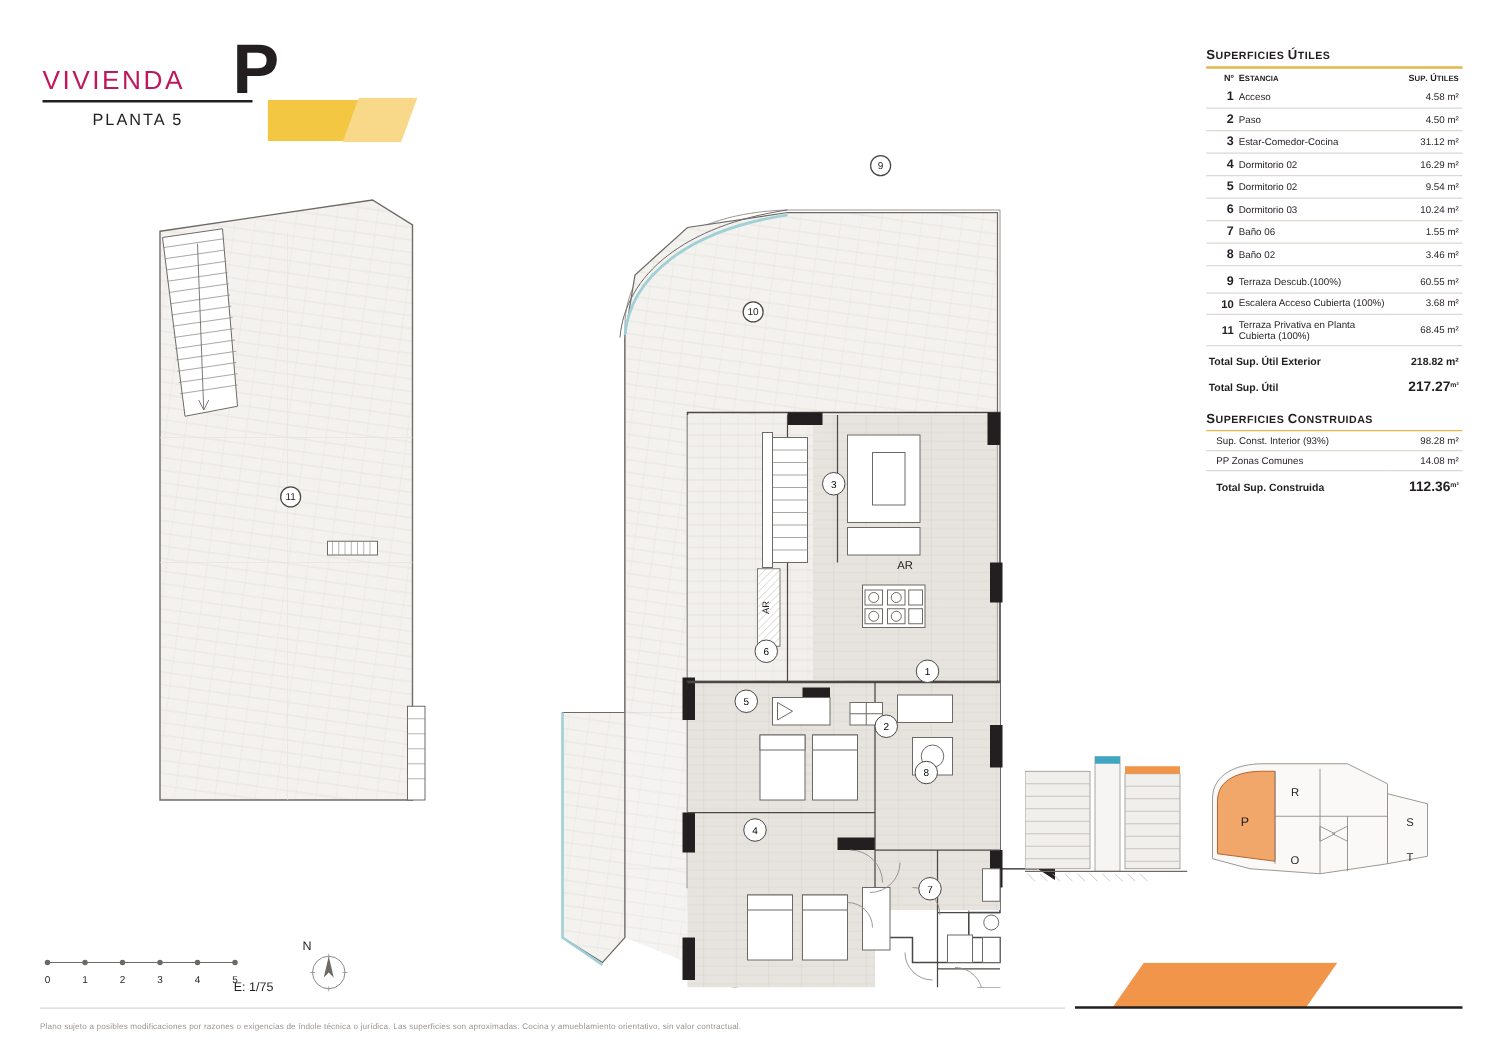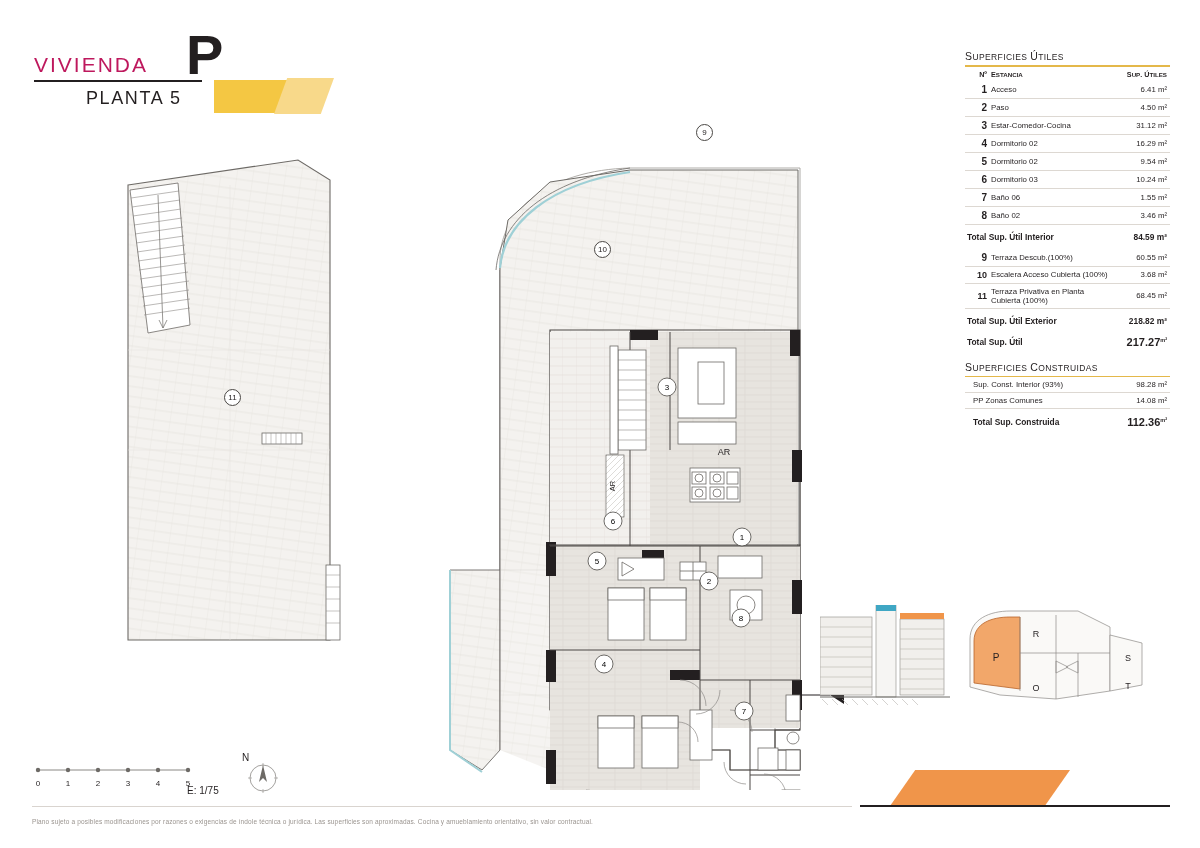--- a/index.html
+++ b/index.html
@@ -7,21 +7,21 @@
     width:1200px;height:848px;background:#ffffff;
     font-family:"Liberation Sans", sans-serif;
     color:#231f20;position:relative;overflow:hidden;
   }
   .sheet{position:absolute;inset:0;}
 
   
   .title-wrap{position:absolute;left:34px;top:40px;width:300px;height:80px;}
   .vivienda{font-size:21px;letter-spacing:2.0px;color:#be185d;position:absolute;left:0;top:13px;}
   .bigP{position:absolute;left:152px;top:-13px;font-size:56px;font-weight:bold;color:#231f20;line-height:1;}
-  .planta{position:absolute;left:52px;top:48px;font-size:18px;letter-spacing:1.6px;color:#231f20;}
+  .planta{position:absolute;left:40px;top:48px;font-size:13px;letter-spacing:1.6px;color:#231f20;}
   .title-rule{position:absolute;left:0;top:40px;width:168px;height:2px;background:#231f20;}
   .yellow-flag{position:absolute;left:180px;top:40px;width:110px;height:33px;background:#f4c743;
       clip-path:polygon(0 0,100% 0,78% 100%,0 100%);}
   .yellow-flag2{position:absolute;left:240px;top:38px;width:60px;height:36px;background:#f8d98a;
       clip-path:polygon(22% 0,100% 0,78% 100%,0 100%);}
 
   
   .plan{position:absolute;left:30px;top:150px;width:930px;height:640px;}
   svg{display:block;}
 
@@ -33,21 +33,21 @@
 
   
   .footer-note{position:absolute;left:32px;top:818px;font-size:6.5px;color:#9a948f;letter-spacing:.15px;}
   .footer-rule{position:absolute;left:32px;top:806px;width:820px;height:1px;background:#d9d4cf;}
   .footer-flag{position:absolute;left:890px;top:770px;width:180px;height:36px;background:#f0954a;
      clip-path:polygon(14% 0,100% 0,86% 100%,0 100%);}
   .footer-rule2{position:absolute;left:860px;top:805px;width:310px;height:2px;background:#231f20;}
 
   
   .panel{position:absolute;left:965px;top:38px;width:205px;}
-  .panel h3{margin:12px 0 3px 0;font-size:10.5px;letter-spacing:.4px;font-weight:normal;}
+  .panel h3{margin:0 0 3px 0;font-size:10.5px;letter-spacing:.4px;font-weight:bold;}
   .panel h3 .sc{font-size:8.5px;}
   .rule-gold{height:1.6px;background:#e4b84a;margin:1px 0 0 0;}
   table{border-collapse:collapse;width:100%;}
   td{font-size:7.8px;padding:3px 2px;vertical-align:middle;}
   .num{width:20px;text-align:right;font-size:10px;font-weight:bold;color:#231f20;}
   .num.sm{font-size:9px;}
   .val{width:52px;text-align:right;padding-right:3px;}
   .hdr td{font-size:7.2px;font-weight:bold;padding-bottom:2px;}
   .hdr .sc{font-size:6.2px;}
   .row{border-bottom:1px solid #ddd8d2;}
@@ -477,21 +477,21 @@
     <table>
       <tbody>
           <tr class="hdr">
         <td class="num">Nº</td>
         <td>E<span class="sc">STANCIA</span></td>
         <td class="val">S<span class="sc">UP</span>. Ú<span class="sc">TILES</span></td>
       </tr>
       <tr class="row">
         <td class="num">1</td>
         <td>Acceso</td>
-        <td class="val">6.41 m²</td>
+        <td class="val">4.58 m²</td>
       </tr>
       <tr class="row">
         <td class="num">2</td>
         <td>Paso</td>
         <td class="val">4.50 m²</td>
       </tr>
       <tr class="row">
         <td class="num">3</td>
         <td>Estar-Comedor-Cocina</td>
         <td class="val">31.12 m²</td>
@@ -513,24 +513,20 @@
       </tr>
       <tr class="row">
         <td class="num">7</td>
         <td>Baño 06</td>
         <td class="val">1.55 m²</td>
       </tr>
       <tr class="row">
         <td class="num">8</td>
         <td>Baño 02</td>
         <td class="val">3.46 m²</td>
-      </tr>
-      <tr>
-        <td class="total" colspan="2">Total Sup. Útil Interior</td>
-        <td class="total val">84.59 m²</td>
       </tr>
     </tbody>
       </table>
 
     <table style="margin-top:4px">
       <tbody>
           <tr class="row">
         <td class="num">9</td>
         <td>Terraza Descub.(100%)</td>
         <td class="val">60.55 m²</td>

